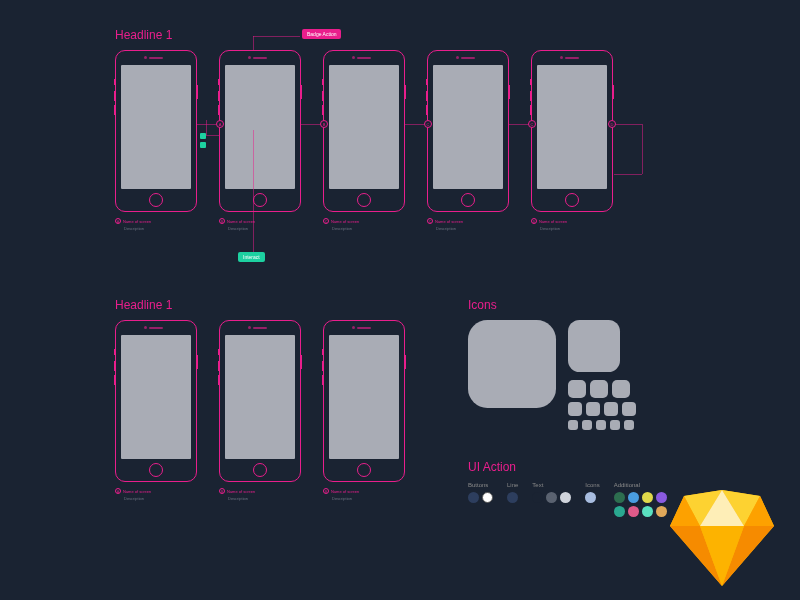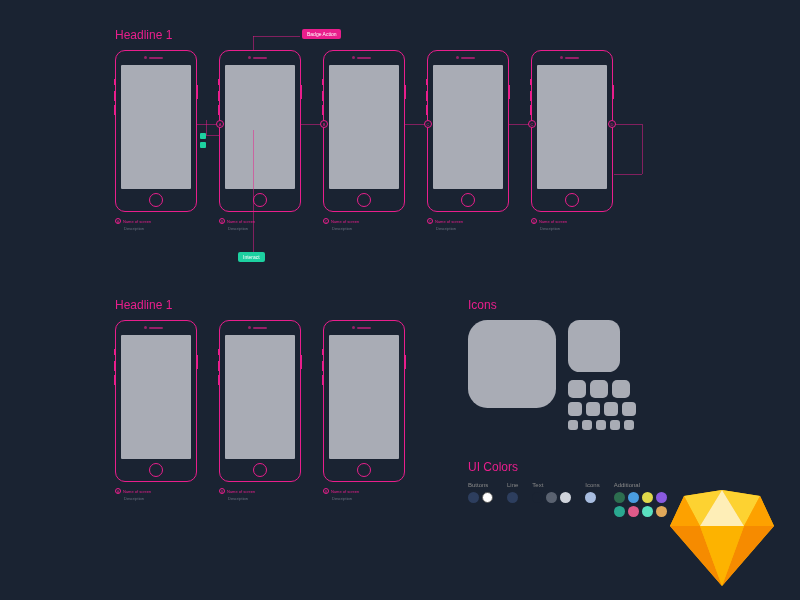--- a/index.html
+++ b/index.html
@@ -342,21 +342,21 @@
   <div class="rsquare" style="left:118px; top:82px; width:14px; height:14px; border-radius:4px;"></div>
   <div class="rsquare" style="left:136px; top:82px; width:14px; height:14px; border-radius:4px;"></div>
   <div class="rsquare" style="left:154px; top:82px; width:14px; height:14px; border-radius:4px;"></div>
   <div class="rsquare" style="left:100px; top:100px; width:10px; height:10px; border-radius:3px;"></div>
   <div class="rsquare" style="left:114px; top:100px; width:10px; height:10px; border-radius:3px;"></div>
   <div class="rsquare" style="left:128px; top:100px; width:10px; height:10px; border-radius:3px;"></div>
   <div class="rsquare" style="left:142px; top:100px; width:10px; height:10px; border-radius:3px;"></div>
   <div class="rsquare" style="left:156px; top:100px; width:10px; height:10px; border-radius:3px;"></div>
 </div>
 
-<div class="section-label" style="left:468px; top:460px;">UI Colors</div>
+<div class="section-label" style="left:468px; top:460px;">UI Action</div>
 <div class="colors-section" style="left:468px; top:482px; width:240px;">
 <div class="color-group"><div class="color-label">Buttons</div><div class="color-row">
         <div class="color-dot" style="background: rgb(45, 62, 94);"></div>
         <div class="color-dot" style="background: rgb(255, 255, 255); border: 0.5px solid rgb(85, 85, 85);"></div>
       </div></div><div class="color-group"><div class="color-label">Line</div><div class="color-row">
         <div class="color-dot" style="background: rgb(45, 62, 94);"></div>
       </div></div><div class="color-group"><div class="color-label">Text</div><div class="color-row">
         <div class="color-dot" style="background: rgb(26, 35, 50);"></div>
         <div class="color-dot" style="background: rgb(90, 98, 112);"></div>
         <div class="color-dot" style="background: rgb(208, 212, 220);"></div>

